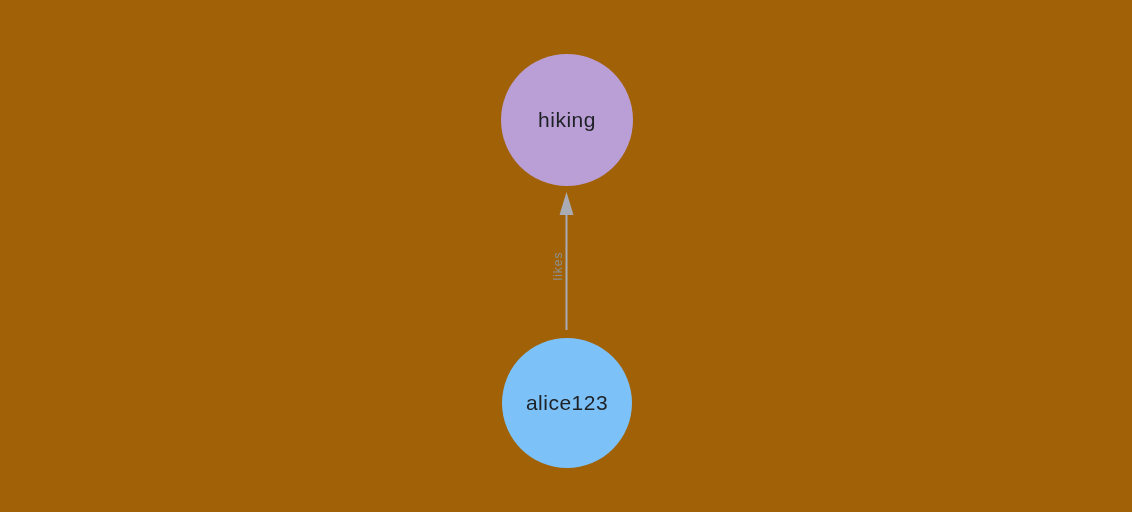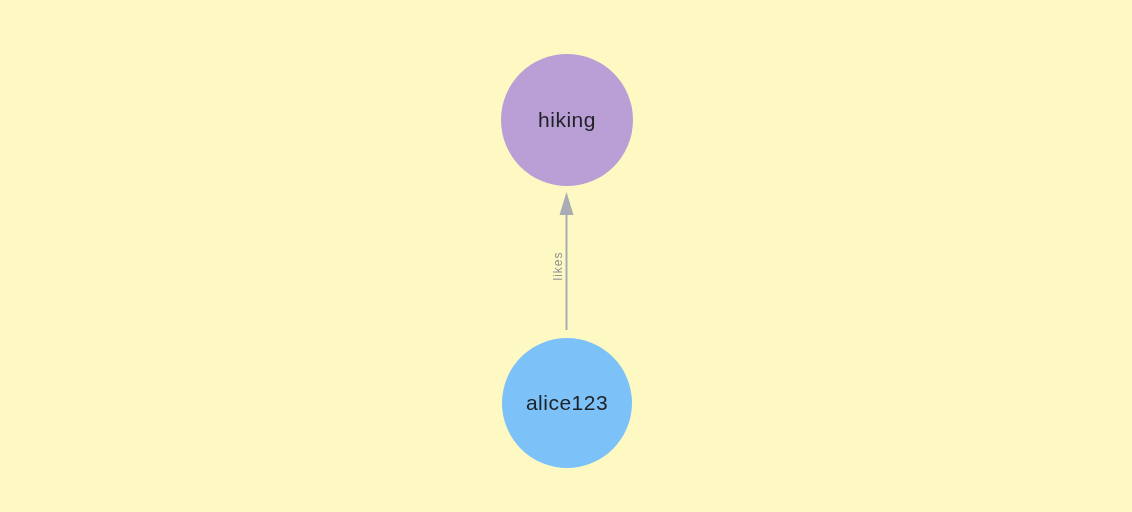--- a/index.html
+++ b/index.html
@@ -31,21 +31,21 @@
     letter-spacing: 1px;
     text-anchor: middle;
   }
   .edge-line {
     stroke-width: 2px;
   }
 </style>
 </head>
 <body>
 
-<div class="viewport" style="background-color: #fef9c3;">
+<div class="viewport" style="background-color: #a16207;">
 
   <svg class="graph" viewBox="0 0 1132 512" xmlns="http://www.w3.org/2000/svg">
 
     <g>
       <line class="edge-line" x1="566.5" y1="330" x2="566.5" y2="211" stroke="#A9ACB4"></line>
       <polygon points="566.5,192 559.5,215 573.5,215" fill="#A9ACB4"></polygon>
       <text class="edge-label" x="558" y="266" dy="0.3em" transform="rotate(-90 558 266)" fill="#8D9095">likes</text>
     </g>
 
     <g>

